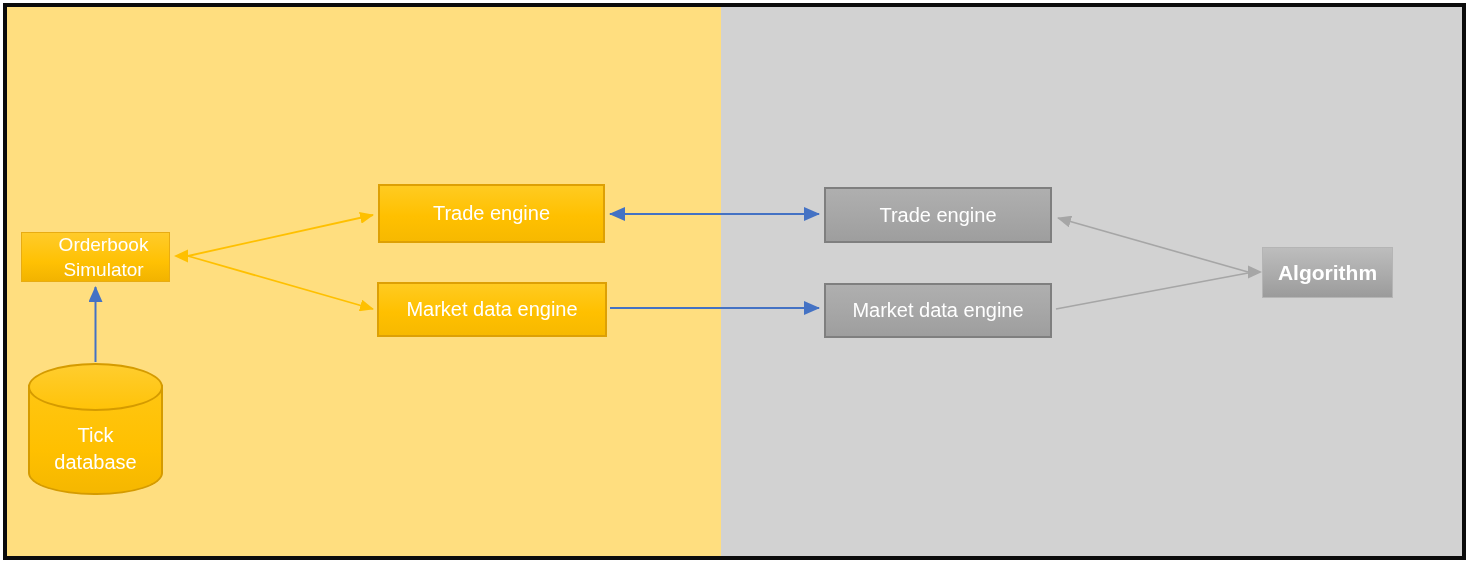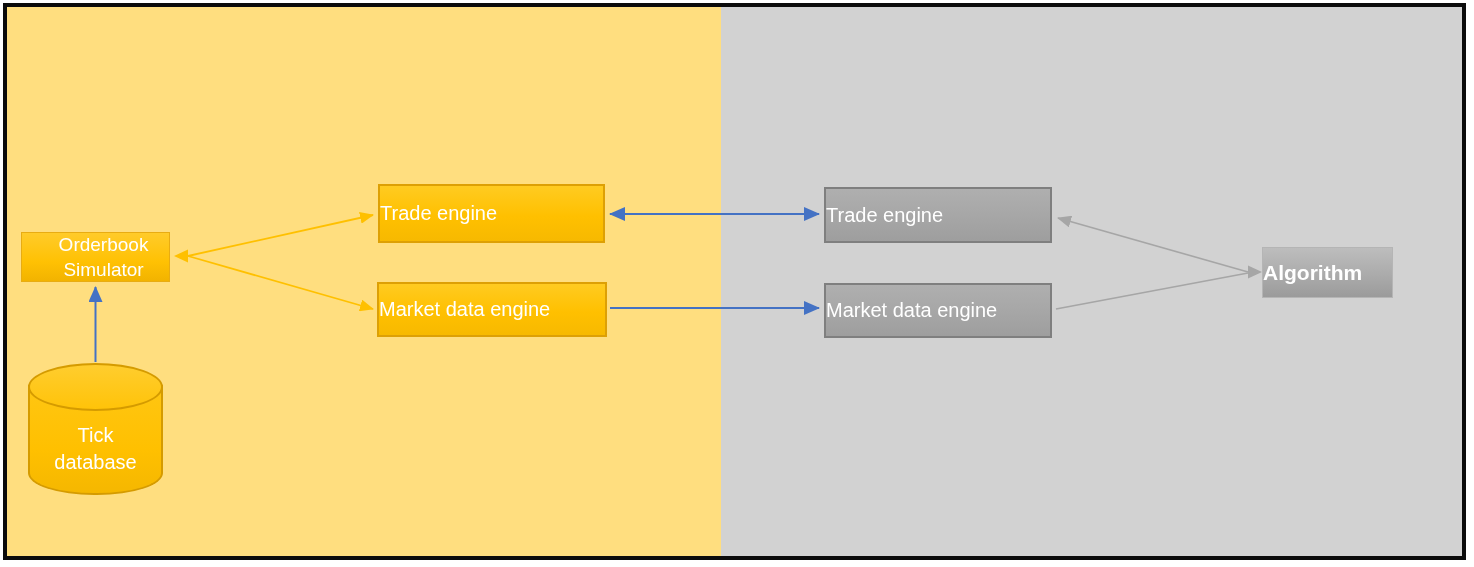--- a/index.html
+++ b/index.html
@@ -22,21 +22,21 @@
   .bg-right{
     position:absolute;left:714px;top:0;right:0;height:100%;
     background:#D2D2D2;
   }
   #arrow-layer{
     position:absolute;left:0;top:0;width:1474px;height:567px;
     pointer-events:none;
   }
   .node{
     position:absolute;
-    display:flex;align-items:center;justify-content:flex-start;
+    display:flex;align-items:center;justify-content:center;
     text-align:center;
     color:#FFFFFF;
     box-sizing:border-box;
   }
   .node-orange{
     background:linear-gradient(180deg,#FFCB21 0%,#FFC000 55%,#F7B900 100%);
     border:2px solid #DDA005;
   }
   .node-gray{
     background:linear-gradient(180deg,#AFAFAF 0%,#A6A6A6 55%,#9E9E9E 100%);

